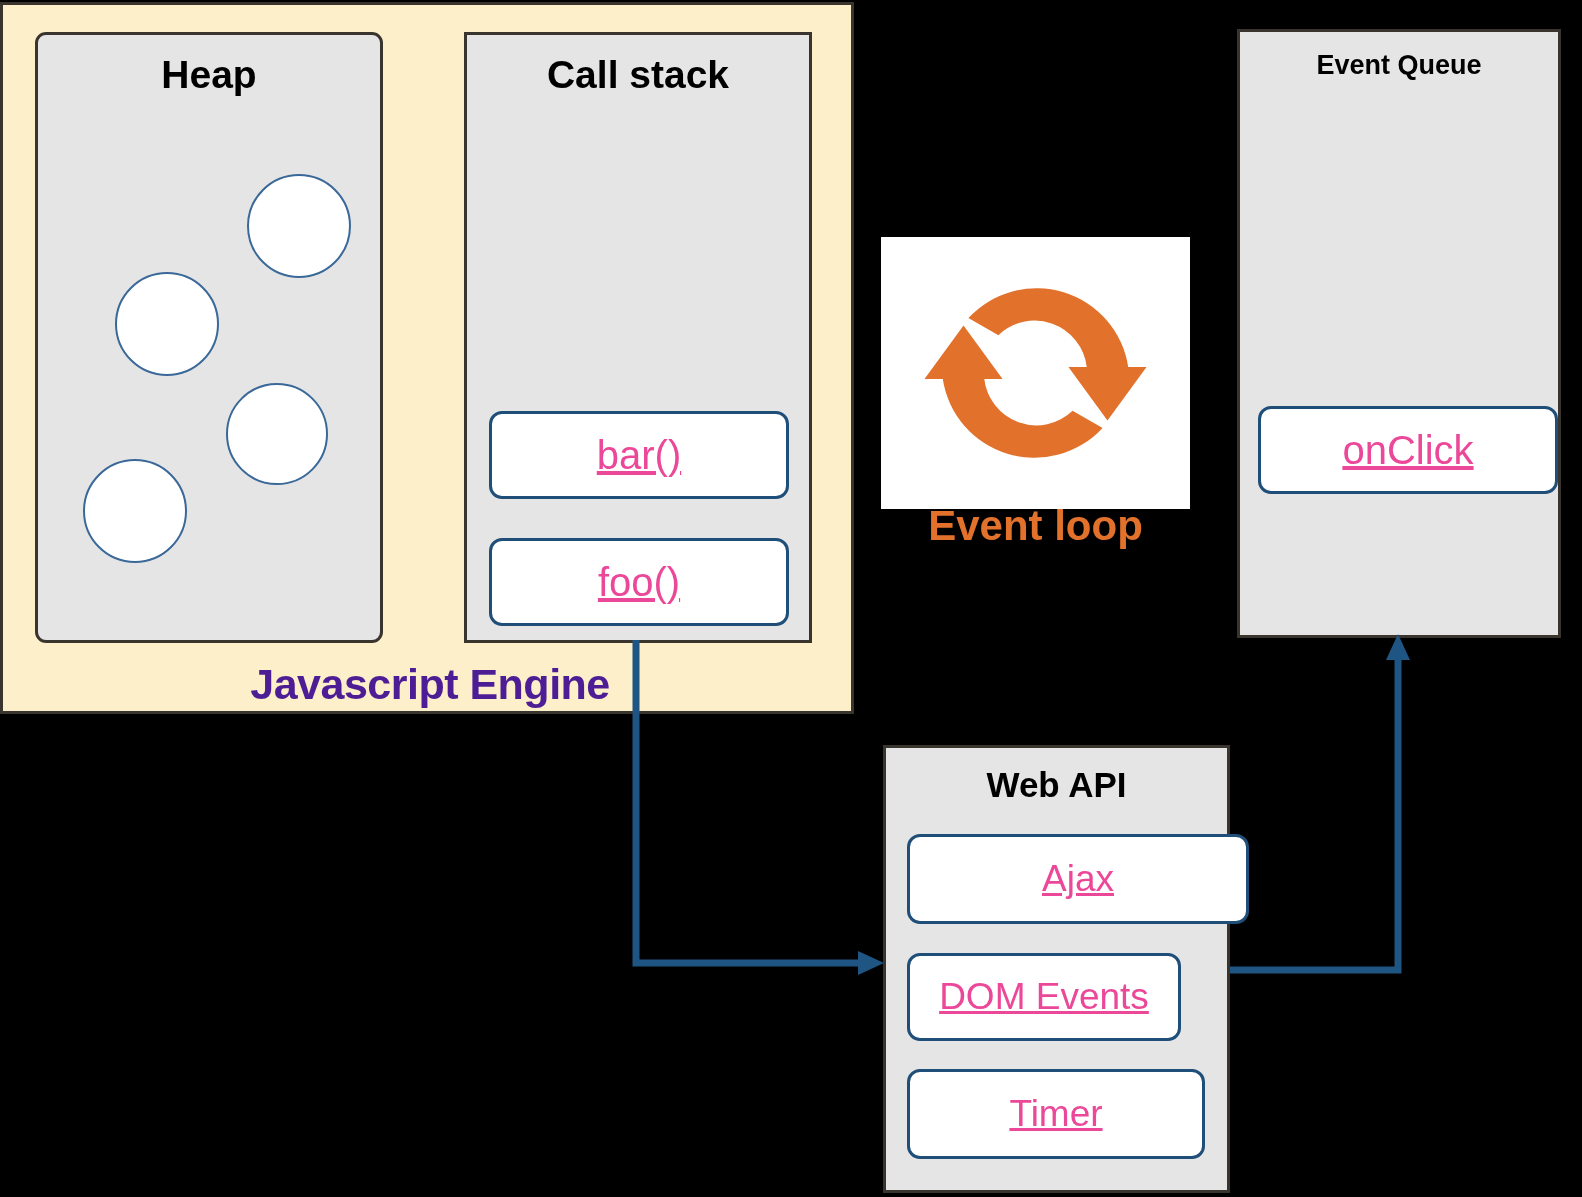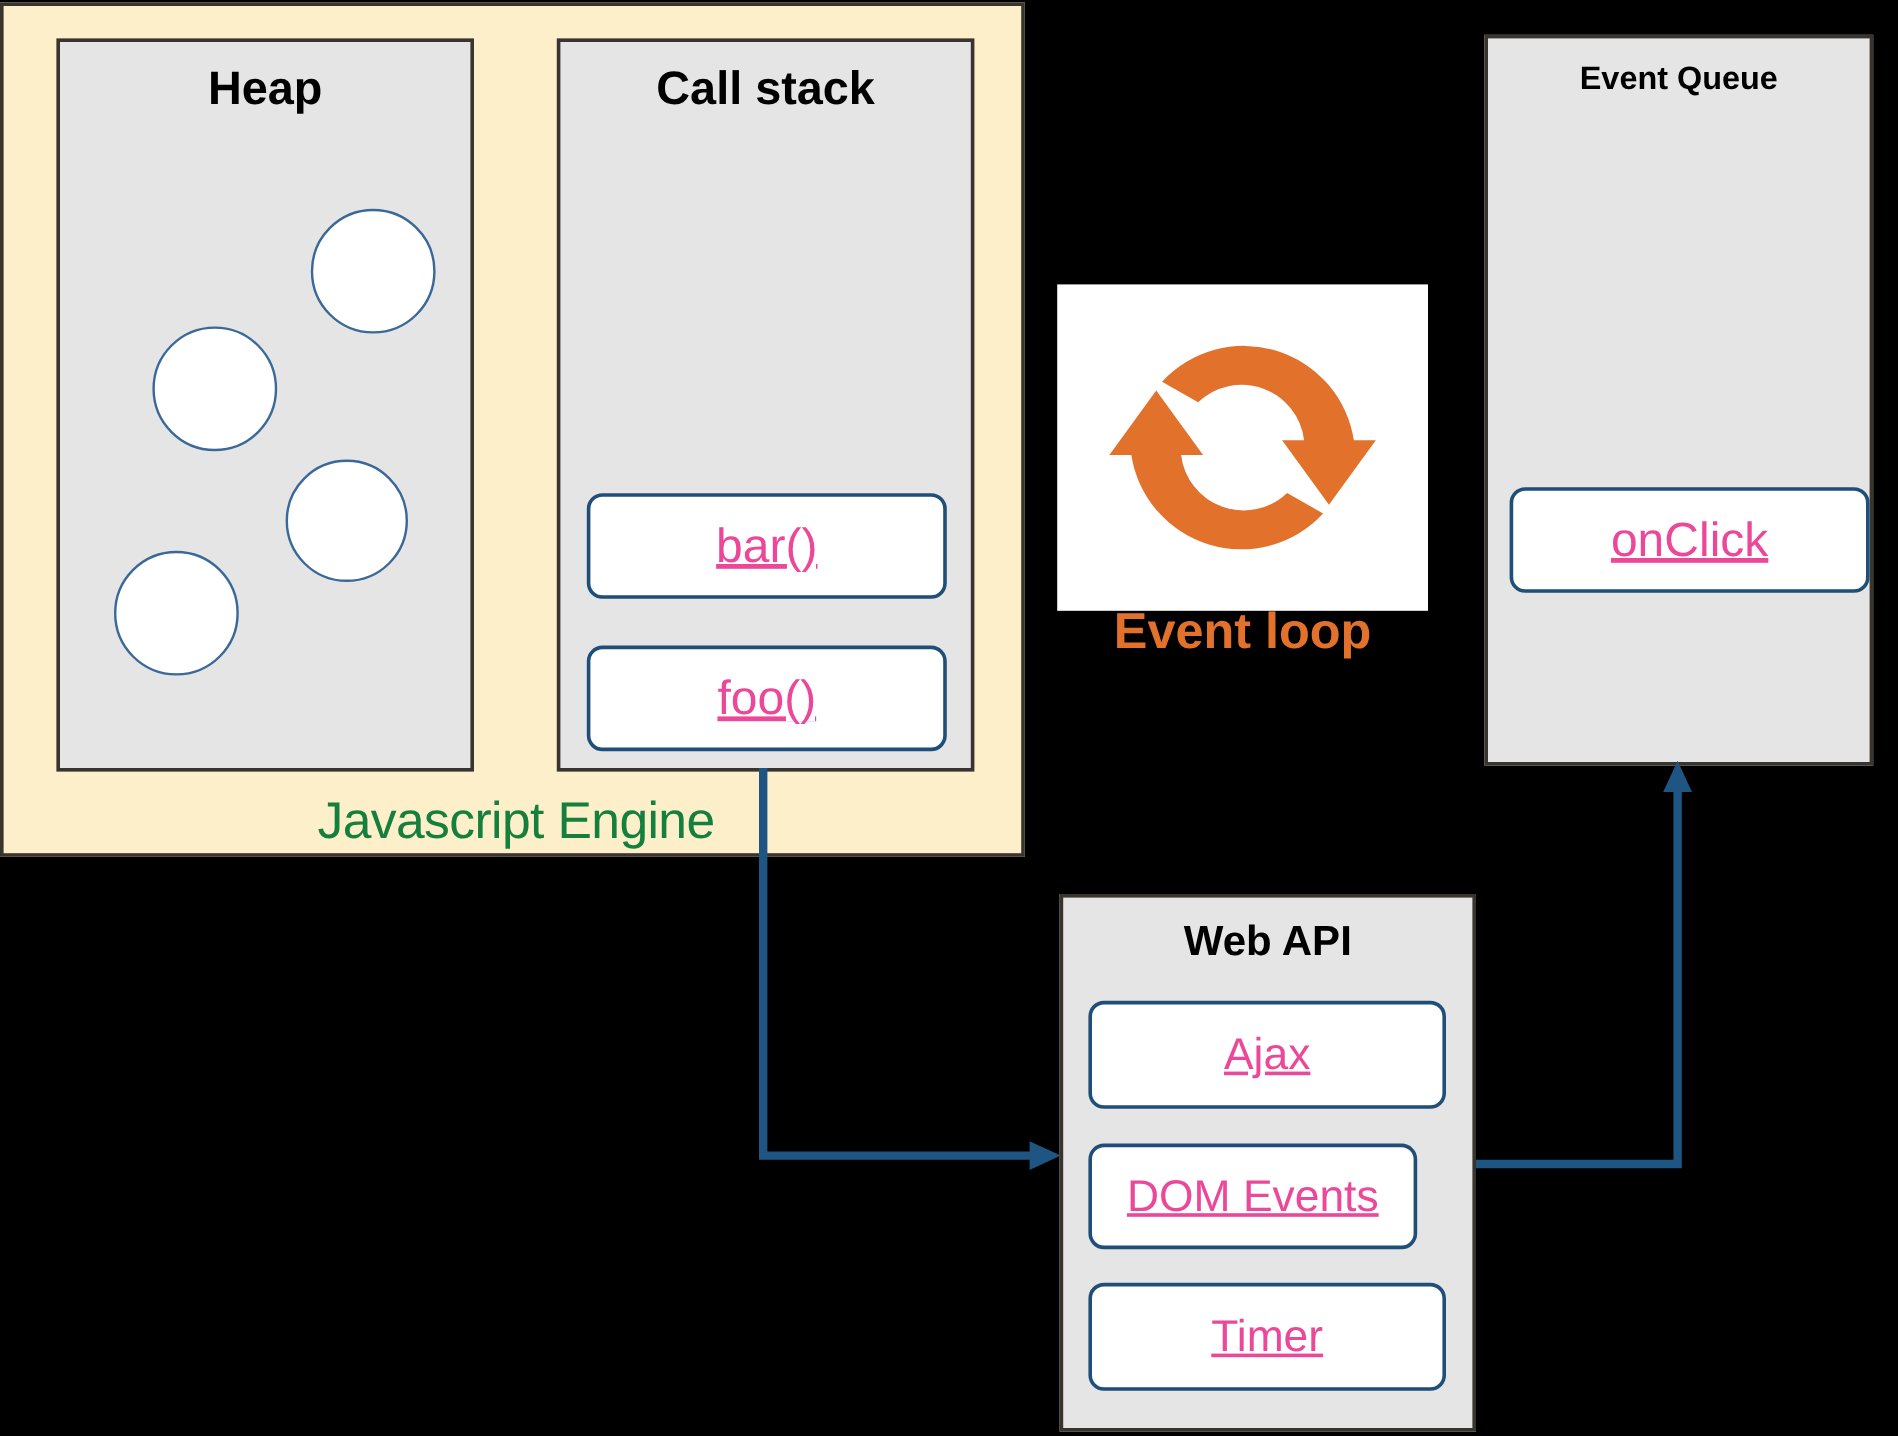--- a/index.html
+++ b/index.html
@@ -27,22 +27,22 @@
     border: 3px solid #3A342E;
     box-sizing: border-box;
   }
   #js-engine-label {
     position: absolute;
     left: 0px;
     top: 655px;
     width: 854px;
     text-align: center;
     font-size: 43px;
-    font-weight: normal;
-    color: #15803d;
+    font-weight: bold;
+    color: #4c1d95;
     font-family: "Liberation Sans Narrow", "Liberation Sans", sans-serif;
     letter-spacing: -0.5px;
     white-space: nowrap;
   }
 
   
   .panel {
     position: absolute;
     background: #E5E5E6;
     border: 3px solid #3A342E;
@@ -131,21 +131,21 @@
     pointer-events: none;
   }
 </style>
 </head>
 <body>
 
 <div id="stage">
 
   <div id="js-engine">
 
-    <div class="panel" id="heap-panel" style="left:44px;top:27px;">
+    <div class="panel" id="heap-panel" style="left:32px;top:27px;border-radius:11px;">
       <div class="panel-title">Heap</div>
       <div class="heap-circle" style="left:209px;top:139px;width:104px;height:104px;"></div>
       <div class="heap-circle" style="left:77px;top:237px;width:104px;height:104px;"></div>
       <div class="heap-circle" style="left:188px;top:348px;width:102px;height:102px;"></div>
       <div class="heap-circle" style="left:45px;top:424px;width:104px;height:104px;"></div>
     </div>
 
     <div class="panel" id="stack-panel" style="left:461px;top:27px;">
       <div class="panel-title">Call stack</div>
       <div class="item-box" style="left:22px;top:376px;width:300px;height:88px;">bar()</div>
@@ -179,21 +179,21 @@
   </div>
   <div id="event-loop-label">Event loop</div>
 
   <div class="panel" id="queue-panel">
     <div class="panel-title">Event Queue</div>
     <div class="item-box" style="left:18px;top:374px;width:300px;height:88px;">onClick</div>
   </div>
 
   <div class="panel" id="webapi-panel">
     <div class="panel-title">Web API</div>
-    <div class="item-box small" style="left:21px;top:86px;width:298px;height:90px;">Ajax</div>
+    <div class="item-box small" style="left:21px;top:86px;width:342px;height:90px;">Ajax</div>
     <div class="item-box small" style="left:21px;top:205px;width:274px;height:88px;">DOM Events</div>
     <div class="item-box small" style="left:21px;top:321px;width:298px;height:90px;">Timer</div>
   </div>
 
   <svg class="connector">
 
     <g>
       <path d="M 636 640 L 636 963 L 866 963" stroke="#1F5582" stroke-width="7" fill="none"></path>
       <polygon points="884,963 858,951 858,975" fill="#1F5582"></polygon>
     </g>

